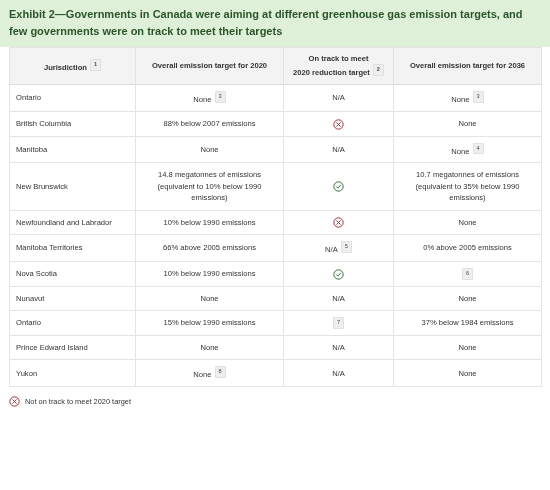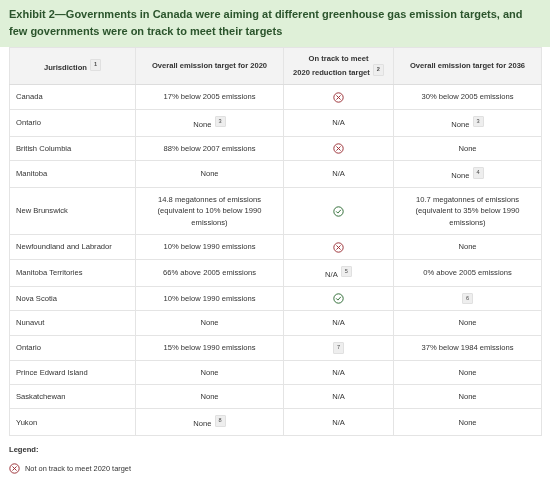--- a/index.html
+++ b/index.html
@@ -149,29 +149,20 @@
           <span>On track to meet</span><br>
           <span>2020 reduction target</span><span class="fn-ref">2</span>
         </th>
         <th class="col-t2030">
           <span>Overall emission target for 2036</span>
         </th>
       </tr>
     </thead>
     <tbody id="table-body">
         <tr>
-          <td class="cell-jurisdiction"><span>Canada</span></td>
-          <td class="cell-value"><span>17% below 2005 emissions</span></td>
-          <td class="cell-status"><span class="status-icon"><svg width="11" height="11" viewBox="0 0 16 16">
-                <circle cx="8" cy="8" r="6.8" fill="none" stroke="#9b2f35" stroke-width="1.4"></circle>
-                <path d="M5.4 5.4 L10.6 10.6 M10.6 5.4 L5.4 10.6" fill="none" stroke="#9b2f35" stroke-width="1.4" stroke-linecap="round"></path>
-              </svg></span></td>
-          <td class="cell-value"><span>30% below 2005 emissions</span></td>
-        </tr>
-        <tr>
           <td class="cell-jurisdiction"><span>Ontario</span></td>
           <td class="cell-value"><span>None</span><span class="fn-ref">3</span></td>
           <td class="cell-status"><span class="na-text">N/A</span></td>
           <td class="cell-value"><span>None</span><span class="fn-ref">3</span></td>
         </tr>
         <tr>
           <td class="cell-jurisdiction"><span>British Columbia</span></td>
           <td class="cell-value"><span>88% below 2007 emissions</span></td>
           <td class="cell-status"><span class="status-icon"><svg width="11" height="11" viewBox="0 0 16 16">
                 <circle cx="8" cy="8" r="6.8" fill="none" stroke="#9b2f35" stroke-width="1.4"></circle>
@@ -230,37 +221,30 @@
           <td class="cell-status"><span class="fn-ref standalone">7</span></td>
           <td class="cell-value"><span>37% below 1984 emissions</span></td>
         </tr>
         <tr>
           <td class="cell-jurisdiction"><span>Prince Edward Island</span></td>
           <td class="cell-value"><span>None</span></td>
           <td class="cell-status"><span class="na-text">N/A</span></td>
           <td class="cell-value"><span>None</span></td>
         </tr>
         <tr>
-          <td class="cell-jurisdiction"><span>Saskatchewan</span></td>
-          <td class="cell-value"><span>None</span></td>
-          <td class="cell-status"><span class="na-text">N/A</span></td>
-          <td class="cell-value"><span>None</span></td>
-        </tr>
-        <tr>
           <td class="cell-jurisdiction"><span>Yukon</span></td>
           <td class="cell-value"><span>None</span><span class="fn-ref">8</span></td>
           <td class="cell-status"><span class="na-text">N/A</span></td>
           <td class="cell-value"><span>None</span></td>
         </tr>
       </tbody>
   </table>
 </div>
 
 <div class="legend">
-  <div class="legend-title">Legend:</div>
   <div id="legend-items">
       <div class="legend-row">
         <span class="legend-icon">
           <span class="status-icon">
             <svg width="11" height="11" viewBox="0 0 16 16">
               <circle cx="8" cy="8" r="6.8" fill="none" stroke="#9b2f35" stroke-width="1.4"></circle>
               <path d="M5.4 5.4 L10.6 10.6 M10.6 5.4 L5.4 10.6" fill="none" stroke="#9b2f35" stroke-width="1.4" stroke-linecap="round"></path>
             </svg>
           </span>
         </span>

